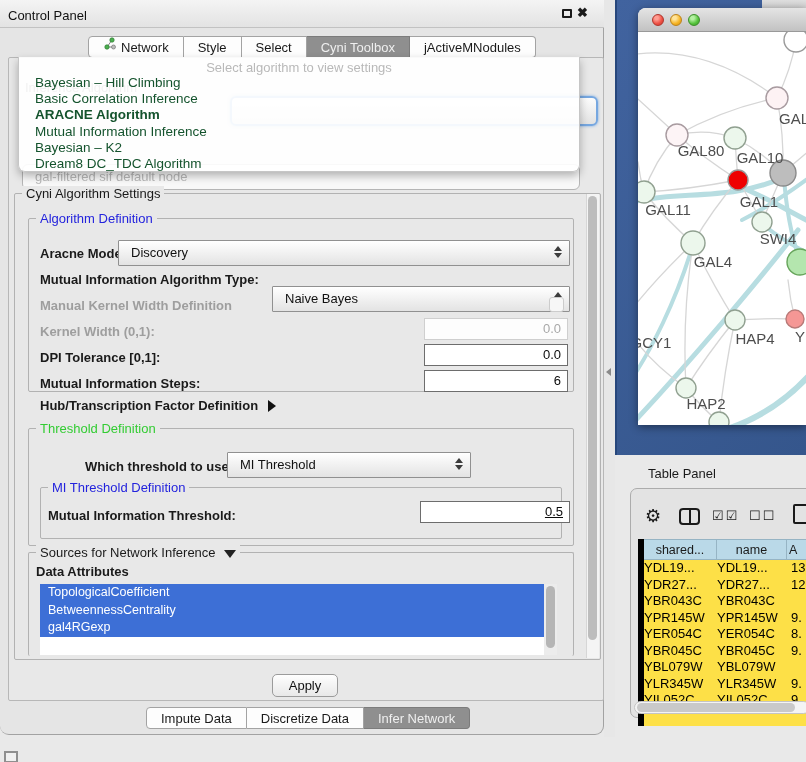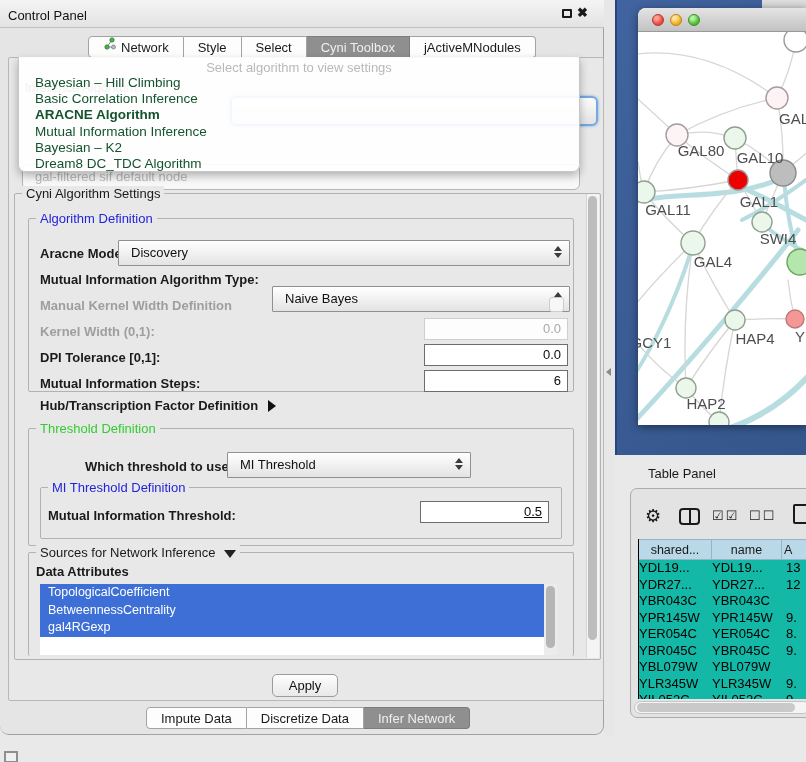--- a/index.html
+++ b/index.html
@@ -129,22 +129,22 @@
   #table-box { left:630px; top:488px; width:184px; height:230px; background:#e3e3e3;
     border:1px solid #acacac; border-radius:7px; }
   #gear-icon { left:645px; top:505px; font-size:18px; color:#1a1a1a; }
   #col-icon { left:679px; top:508px; width:21px; height:17px; border:2px solid #1a1a1a; border-radius:4px; }
   #col-icon i { position:absolute; left:8px; top:0; width:2px; height:13px; background:#1a1a1a; }
   .cbx-pair { position:absolute; top:508px; font-size:13px; color:#1a1a1a; letter-spacing:2px; }
   #cbx-checked { left:712px; }
   #cbx-unchecked { left:749px; }
   #partial-icon { left:793px; top:504px; width:16px; height:20px; border:2px solid #1a1a1a; border-radius:2px; }
 
-  #table-area { left:638px; top:539px; width:168px; height:160px; background:#14b8a6;
-    border-left:1px solid #000000; overflow:hidden; }
+  #table-area { left:638px; top:539px; width:168px; height:187px; background:#fde047;
+    border-left:6px solid #000000; overflow:hidden; }
   #thead { display:flex; height:21px; }
   .th { height:21px; line-height:20px; font-size:12.5px; color:#1a1a1a; text-align:center;
     background:#bad9e8; border-right:1px solid #96b4c4; border-top:1px solid #96b4c4;
     border-bottom:1px solid #96b4c4; overflow:hidden; flex:none; }
   .th:nth-child(1){ width:73px; } .th:nth-child(2){ width:70px; } .th:nth-child(3){ width:40px; text-align:left; padding-left:2px;}
   .tr { display:flex; height:16.5px; }
   .td { height:16.5px; line-height:16.5px; font-size:13px; color:#000; padding-left:0;
     overflow:hidden; white-space:nowrap; flex:none; }
   .td:nth-child(1){ width:73px; } .td:nth-child(2){ width:70px; } .td:nth-child(3){ width:40px; padding-left:4px; }
 
@@ -254,21 +254,21 @@
   <span>MI Threshold</span>
   <span class="stepper">
       <i class="up"></i>
       <i class="dn"></i>
     </span>
 </div>
 
 <div class="abs group" id="mi-group" style="background:#e8e8e8;"></div>
 <div class="group-label lbl-blue" id="mi-label">MI Threshold Definition</div>
 <div class="flabel" style="left:48px; top:508px; z-index:3;">Mutual Information Threshold:</div>
-<div class="tinput on" style="left:420px; top:501px; width:129px; z-index:3;text-decoration:underline;">0.5</div>
+<div class="tinput on" style="left:420px; top:501px; width:150px; z-index:3;text-decoration:underline;">0.5</div>
 
 <div class="abs group" id="sources-group"></div>
 <div class="group-label lbl-dark" id="sources-label"><span>Sources for Network Inference</span><span class="arrow-down"></span></div>
 <div class="abs" id="attr-title">Data Attributes</div>
 <div class="abs" id="attr-list">
     <div class="attr-item">TopologicalCoefficient</div>
     <div class="attr-item">BetweennessCentrality</div>
     <div class="attr-item">gal4RGexp</div>
   </div>
 <div class="abs" id="attr-scroll"></div>

